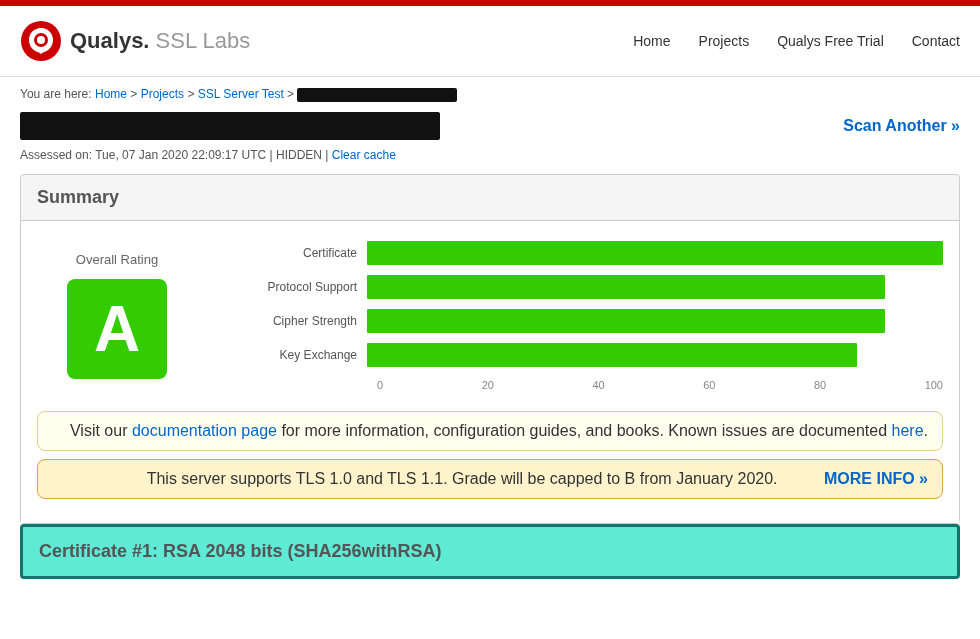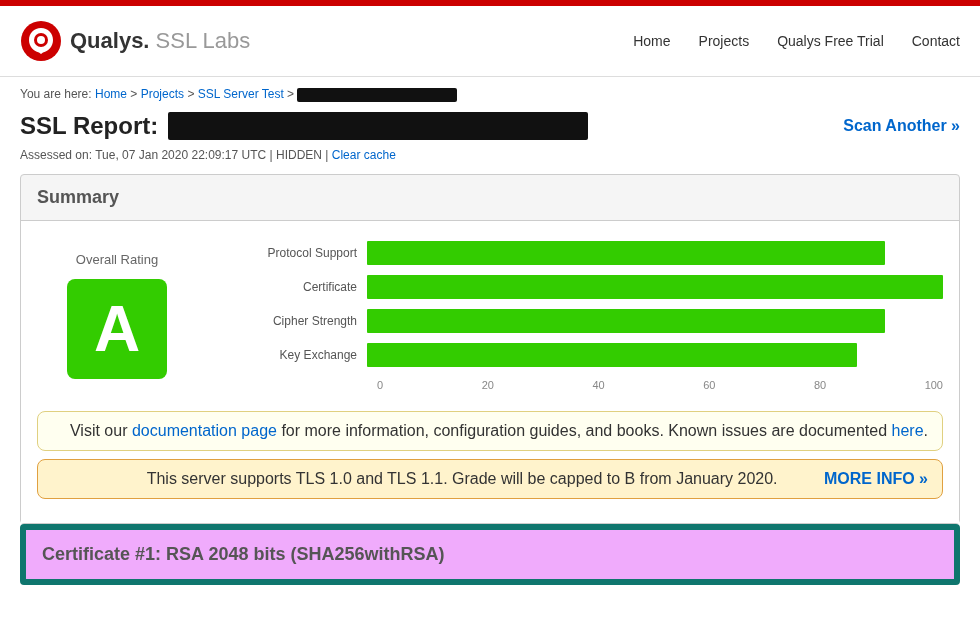--- a/index.html
+++ b/index.html
@@ -210,23 +210,23 @@
     }
     .banner-orange a {
       color: #0066cc;
       font-weight: bold;
       text-decoration: none;
       padding-left: 42px;
     }
 
     
     .cert-card {
-      border: 6px solid #0f766e;
+      border: 3px solid #0f766e;
       border-radius: 4px;
-      background: #f0abfc;
+      background: #5eead4;
     }
     .cert-header {
       padding: 14px 16px;
       font-size: 18px;
       font-weight: bold;
       color: #555;
     }
   </style>
 </head>
 <body>
@@ -260,21 +260,20 @@
   <span> &gt; </span>
   <a href="#">Projects</a>
   <span> &gt; </span>
   <a href="#">SSL Server Test</a>
   <span> &gt; </span>
   <span class="redacted-inline"></span>
 </div>
 
 <div class="page-title-row">
   <div class="page-title">
-    <span>SSL Report:</span>
     <span class="redacted-block"></span>
   </div>
   <a href="#" class="scan-another">Scan Another »</a>
 </div>
 
 <div class="assessed-row">
   <span>Assessed on:</span>
   <span> </span>
   <span>Tue, 07 Jan 2020 22:09:17 UTC</span>
   <span> | </span>
@@ -292,29 +291,29 @@
 
       <div class="grade-area">
         <div class="overall-rating-label">Overall Rating</div>
         <div class="grade-box">
           <span class="grade-letter">A</span>
         </div>
       </div>
 
       <div class="bar-chart-area">
         <div class="bar-row">
+          <div class="bar-label">Certificate</div>
+          <div class="bar-track">
+            <div class="bar-fill" style="width:100%;"></div>
+          </div>
+        </div>
+        <div class="bar-row">
           <div class="bar-label">Protocol Support</div>
           <div class="bar-track">
             <div class="bar-fill" style="width:90%;"></div>
-          </div>
-        </div>
-        <div class="bar-row">
-          <div class="bar-label">Certificate</div>
-          <div class="bar-track">
-            <div class="bar-fill" style="width:100%;"></div>
           </div>
         </div>
         <div class="bar-row">
           <div class="bar-label">Cipher Strength</div>
           <div class="bar-track">
             <div class="bar-fill" style="width:90%;"></div>
           </div>
         </div>
         <div class="bar-row">
           <div class="bar-label">Key Exchange</div>

